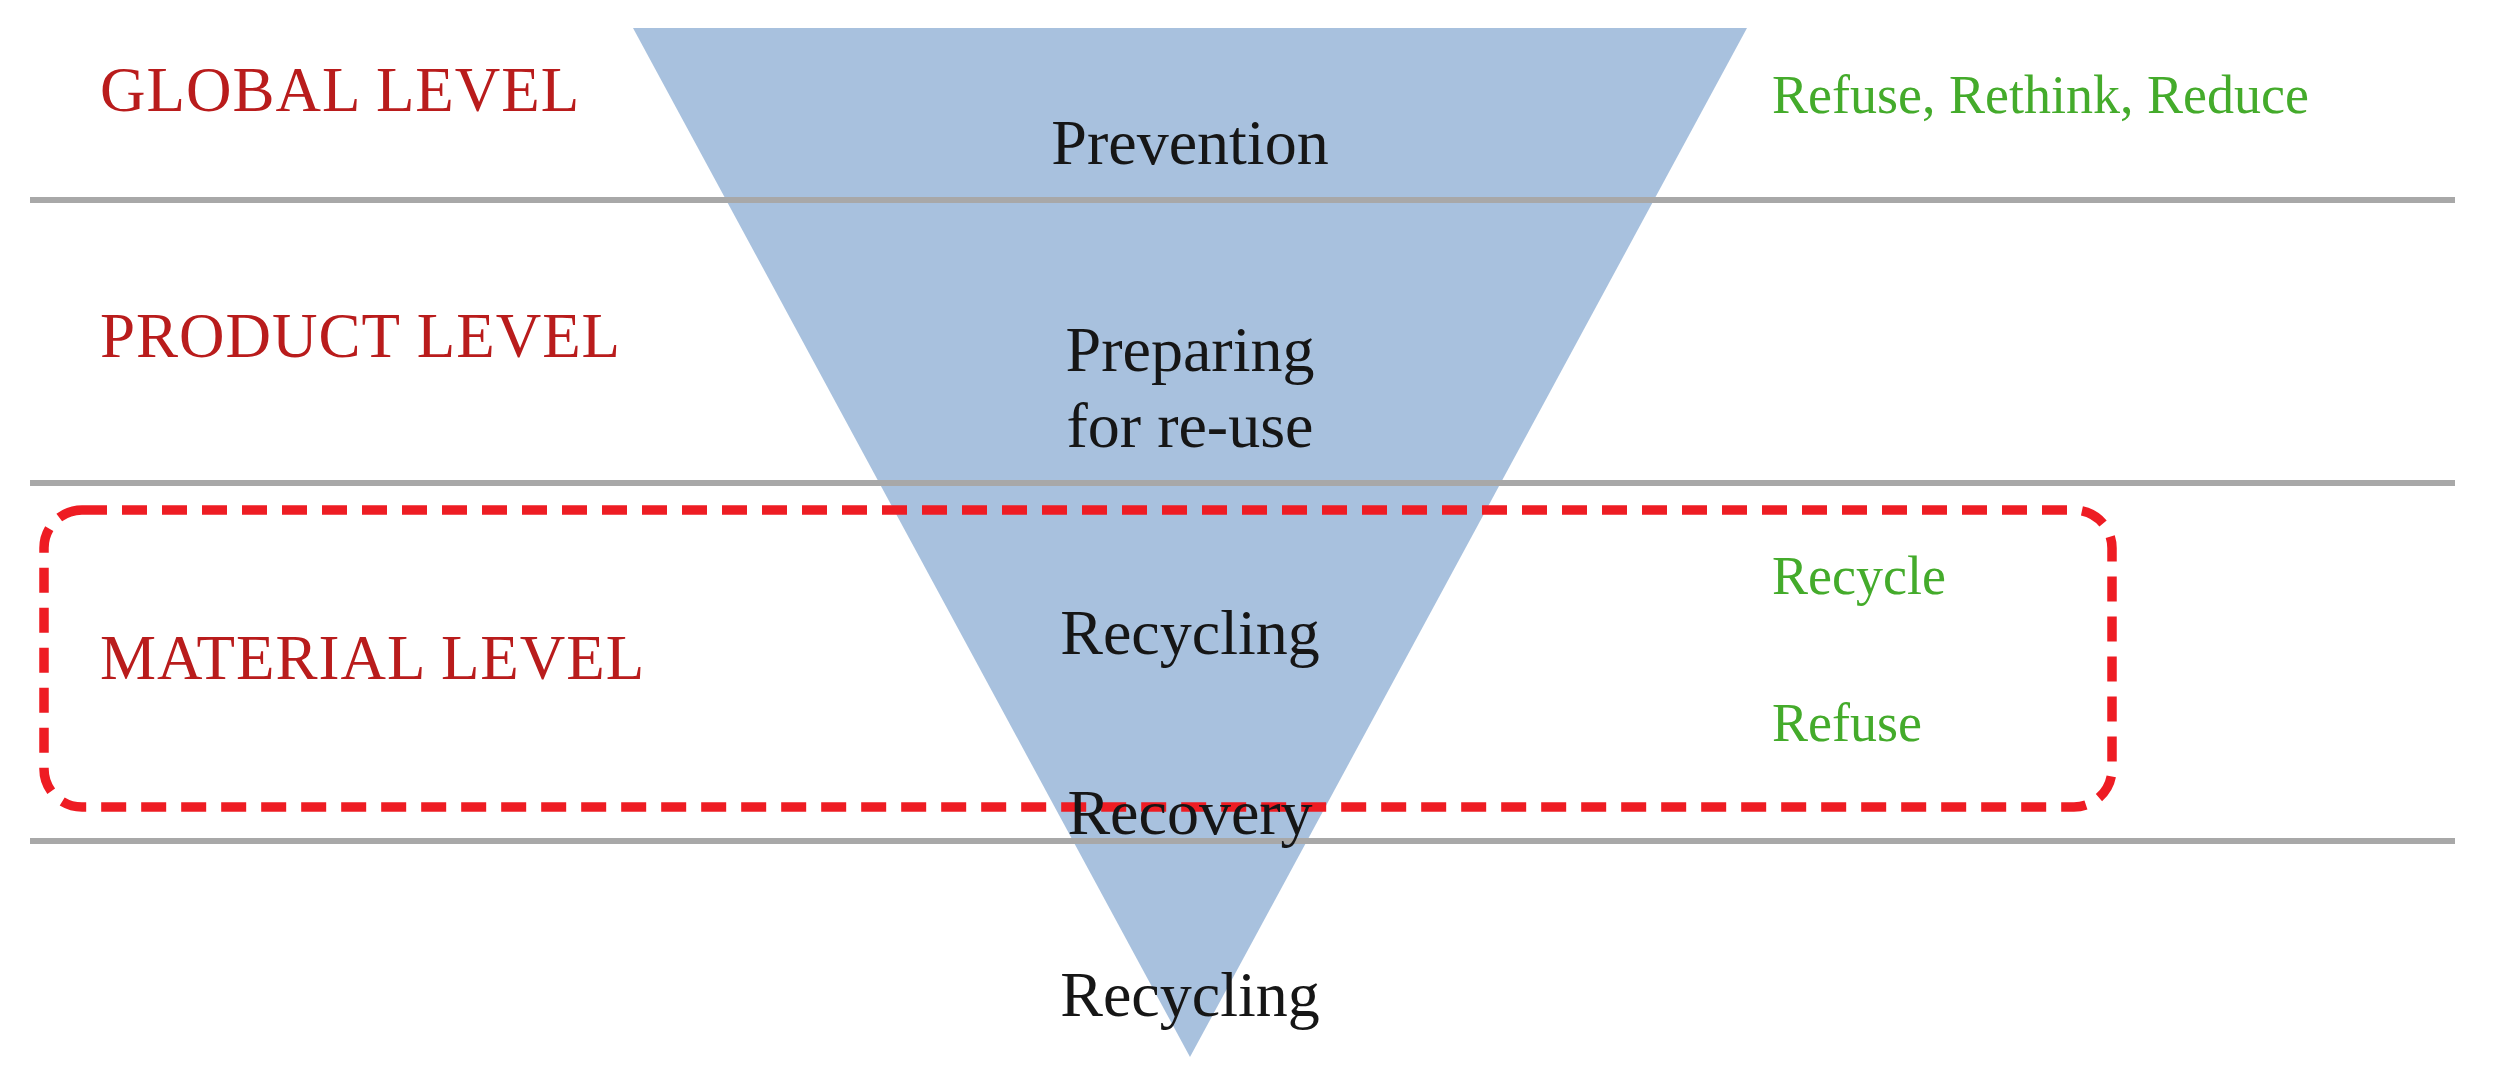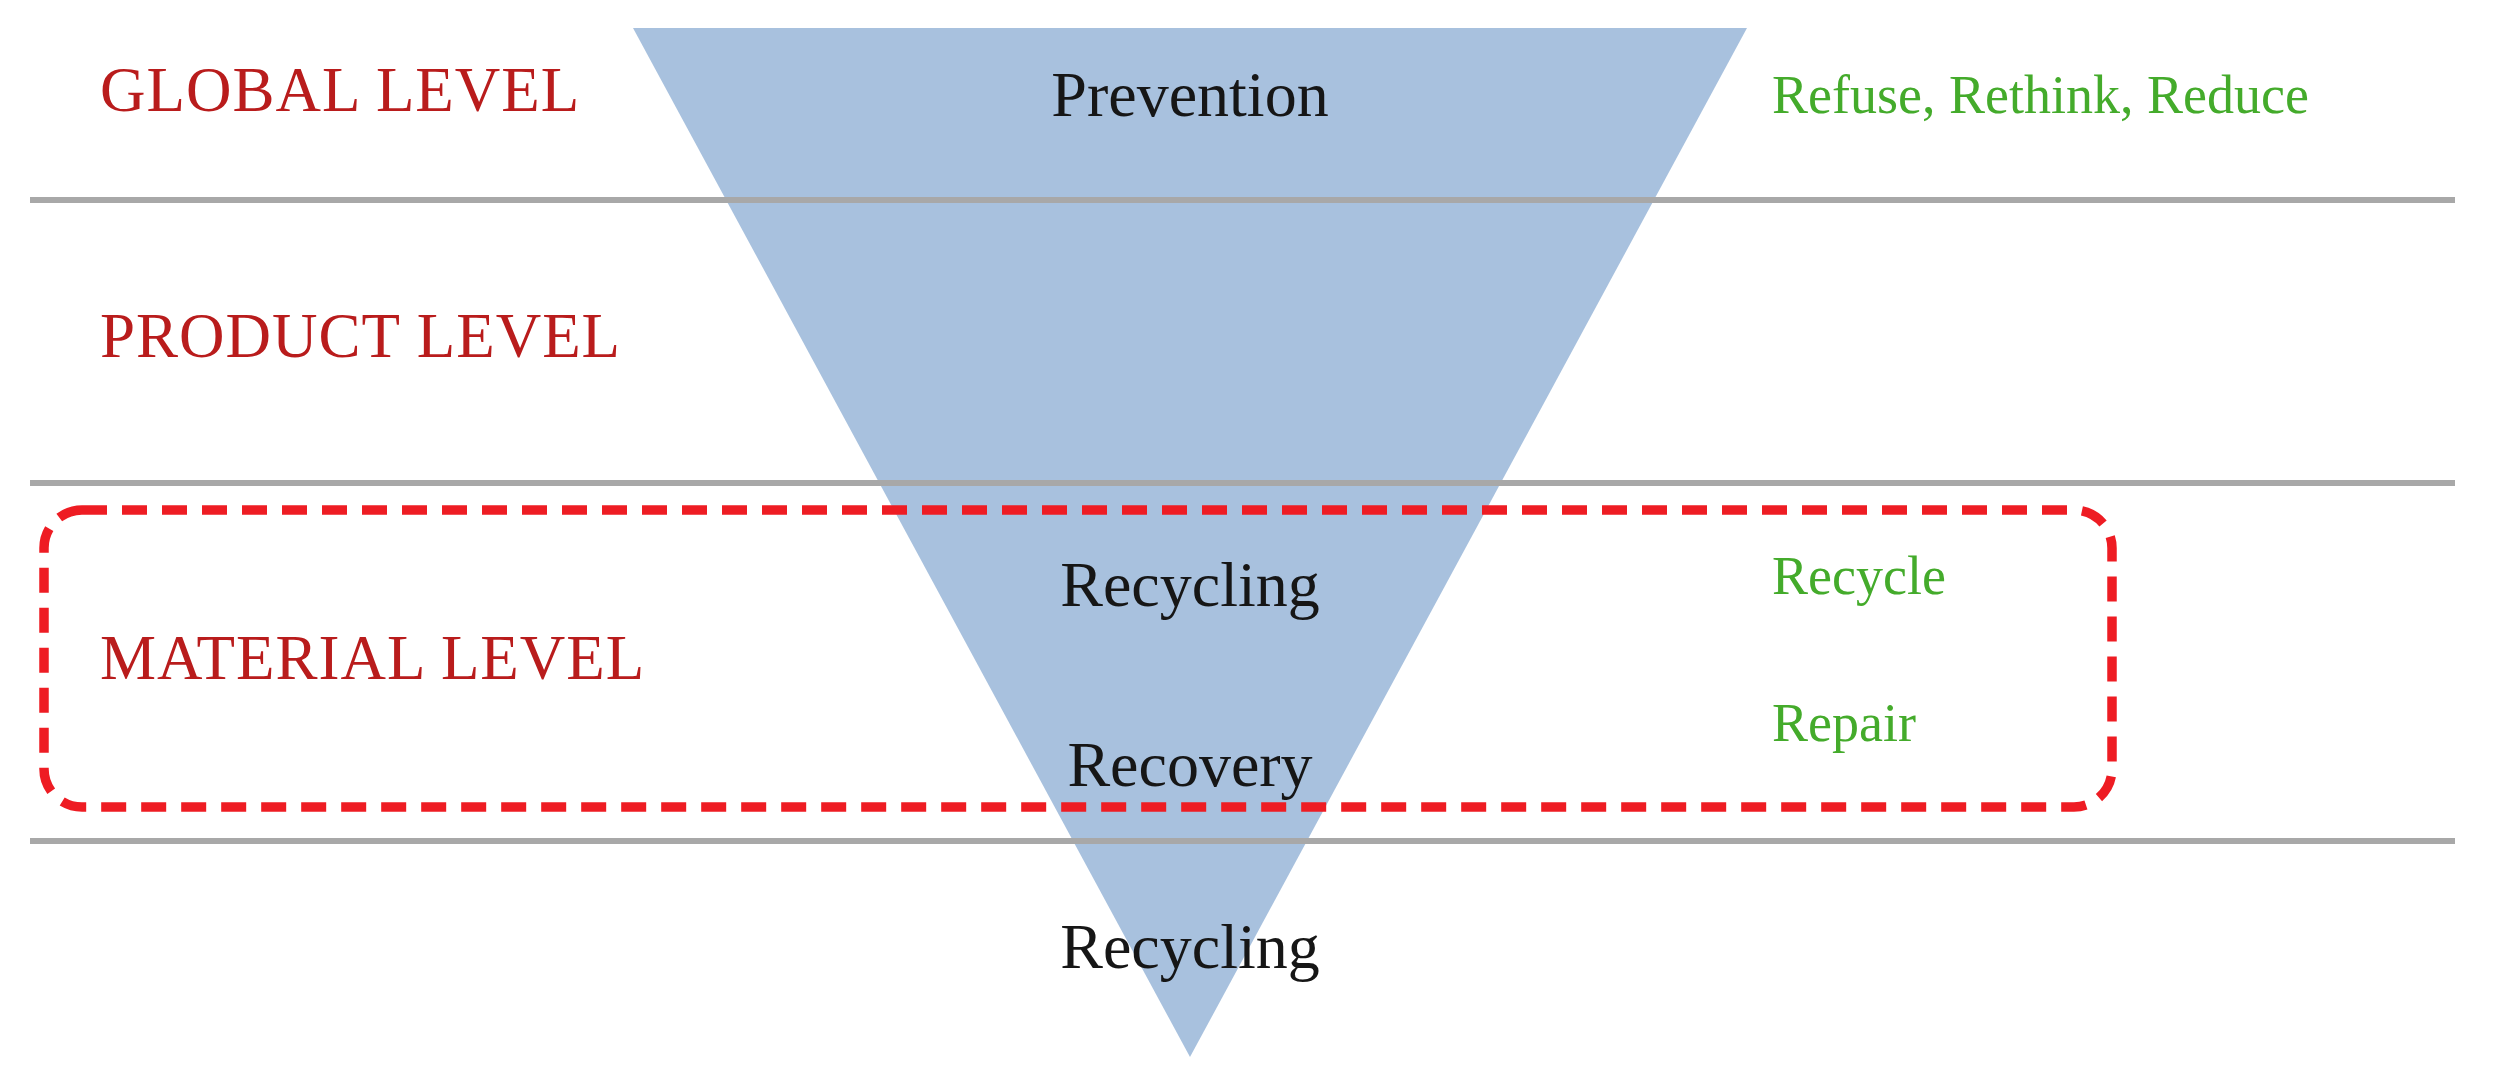--- a/index.html
+++ b/index.html
@@ -38,20 +38,21 @@
   }
   .stage-label {
     position: absolute;
     left: 1190px;
     transform: translate(-50%, -50%);
     font-size: 64px;
     color: #161616;
     text-align: center;
     line-height: 76px;
     white-space: nowrap;
+    margin-top: 48px;
   }
   .terms-label {
     position: absolute;
     left: 1772px;
     transform: translateY(-50%);
     font-size: 54px;
     color: var(--terms-color, #44ab2b);
     line-height: 78px;
     white-space: nowrap;
   }
@@ -75,28 +76,32 @@
   </svg>
 
   <div class="text-layer">
 
     <div class="level-label" style="top:90px">GLOBAL LEVEL</div>
     <div class="level-label" style="top:336px">PRODUCT LEVEL</div>
     <div class="level-label" style="top:658px">MATERIAL LEVEL</div>
 
     <div class="stage-label" style="top:95px">Prevention</div>
 
+    <div class="stage-label" style="top:340px">
+      <div>Preparing</div>
+      <div>for re-use</div>
+    </div>
 
     <div class="stage-label" style="top:585px">Recycling</div>
 
     <div class="stage-label" style="top:765px">Recovery</div>
 
     <div class="stage-label" style="top:947px">Recycling</div>
 
     <div class="terms-label" style="top:95px">Refuse, Rethink, Reduce</div>
 
 
     <div class="terms-label" style="top:576px">Recycle</div>
 
-    <div class="terms-label" style="top:723px">Repair</div>
+    <div class="terms-label" style="top:723px">Refuse</div>
 
   </div>
 </div>
 
 </body></html>

